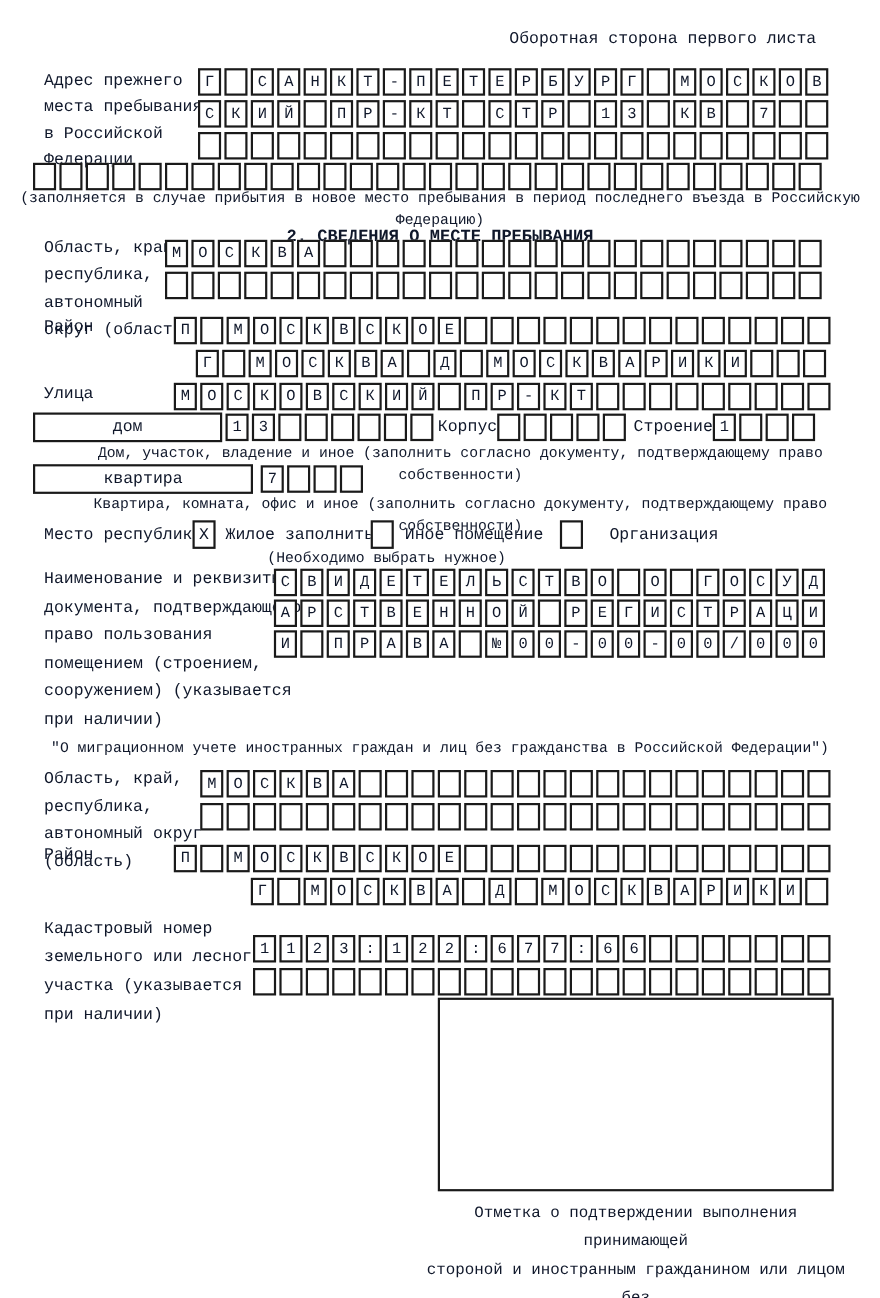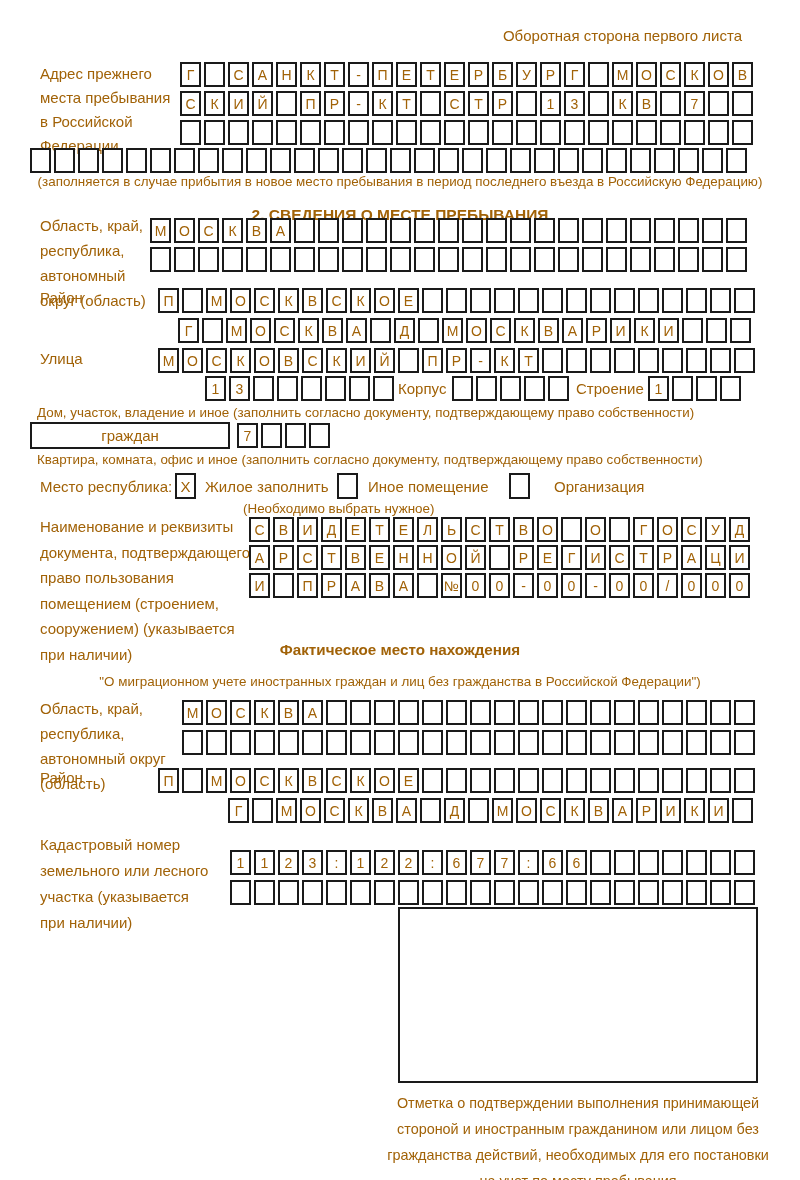--- a/index.html
+++ b/index.html
@@ -1,18 +1,18 @@
 <!DOCTYPE html>
 <html><head>
 <meta charset="utf-8">
 <style>
   html,body{margin:0;padding:0;background:#fff;}
   .page{
     position:relative;width:800px;height:1180px;background:#ffffff;
-    font-family:Liberation Sans, sans-serif;color:#a16207;overflow:hidden;
+    font-family:Liberation Mono, monospace;color:#0f172a;overflow:hidden;
   }
   .lbl{position:absolute;font-size:15px;line-height:24px;white-space:pre-line;}
   .note{position:absolute;font-size:13.4px;line-height:20px;text-align:center;}
   .center{left:0;width:800px;text-align:center;}
   .bold{font-weight:bold;margin-top:12px;}
   .cellrow{position:absolute;display:flex;gap:3px;}
   .cell{
     flex:none;width:21px;height:25px;border:2px solid #1a1a1a;box-sizing:border-box;
     display:flex;align-items:center;justify-content:center;font-size:14px;line-height:1;
     background:#fff;
@@ -42,44 +42,44 @@
 
   <div class="lbl bold center" style="top:191px;font-size:15.5px">2. СВЕДЕНИЯ О МЕСТЕ ПРЕБЫВАНИЯ</div>
 
   <div class="lbl" style="top:213px;left:40px;line-height:25px">Область, край,
 республика,
 автономный
 округ (область)</div>
   <div class="lbl" style="top:286px;left:40px">Район</div>
   <div class="lbl" style="top:347px;left:40px">Улица</div>
 
+  <div class="namedbox" style="top:375px;left:30px;width:172px">дом</div>
   <div class="lbl" style="top:377px;left:398px">Корпус</div>
   <div class="lbl" style="top:377px;left:576px">Строение</div>
   <div class="note" style="top:403px;left:37px">Дом, участок, владение и иное (заполнить согласно документу, подтверждающему право собственности)</div>
 
-  <div class="namedbox" style="top:422px;left:30px;width:200px">граждан</div>
+  <div class="namedbox" style="top:422px;left:30px;width:200px">квартира</div>
   <div class="note" style="top:450px;left:37px">Квартира, комната, офис и иное (заполнить согласно документу, подтверждающему право собственности)</div>
 
   <div class="lbl" style="top:475px;left:40px">Место республика:</div>
   <div class="cbox" style="top:473px;left:175px">X</div>
   <div class="lbl" style="top:475px;left:205px">Жилое заполнить</div>
   <div class="cbox" style="top:473px;left:337px"></div>
   <div class="lbl" style="top:475px;left:368px">Иное помещение</div>
   <div class="cbox" style="top:473px;left:509px"></div>
   <div class="lbl" style="top:475px;left:554px">Организация</div>
   <div class="note" style="top:499px;left:243px">(Необходимо выбрать нужное)</div>
 
   <div class="lbl" style="top:514px;left:40px;line-height:25.5px">Наименование и реквизиты
 документа, подтверждающего
 право пользования
 помещением (строением,
 сооружением) (указывается
 при наличии)</div>
 
-  <div class="lbl bold center" style="top:626px;font-size:15.2px">Фактическое место нахождения</div>
   <div class="note center" style="top:672px">"О миграционном учете иностранных граждан и лиц без гражданства в Российской Федерации")</div>
 
   <div class="lbl" style="top:696px;left:40px;line-height:25px">Область, край,
 республика,
 автономный округ
 (область)</div>
   <div class="lbl" style="top:766px;left:40px">Район</div>
   <div class="lbl" style="top:832px;left:40px;line-height:26px">Кадастровый номер
 земельного или лесного
 участка (указывается

